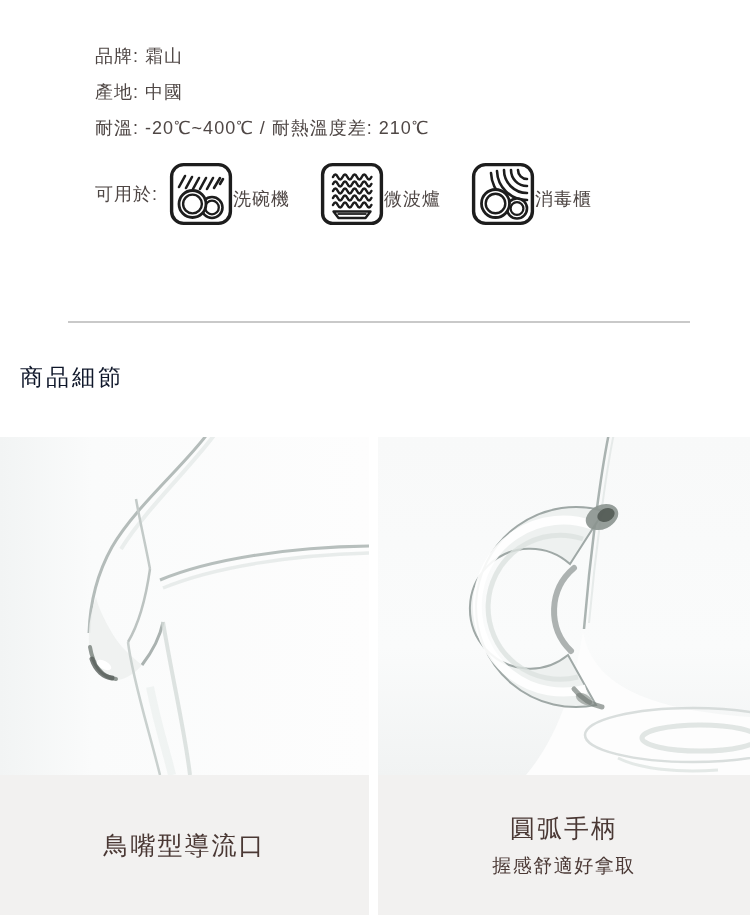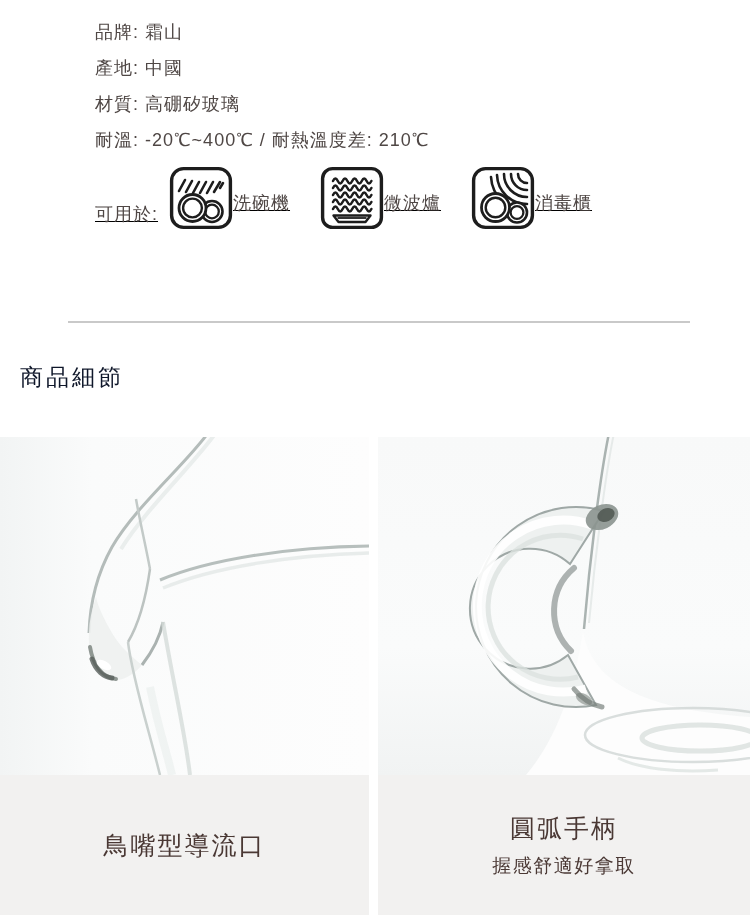--- a/index.html
+++ b/index.html
@@ -1,22 +1,22 @@
 <!DOCTYPE html>
 <html><head>
 <meta charset="utf-8">
 <style>
   html,body{margin:0;padding:0;}
   body{font-family:"Liberation Sans",sans-serif;background:#fff;}
   .page{position:relative;width:750px;height:919px;background:#fff;overflow:hidden;}
 
   
-  .specs{position:absolute;left:95px;top:14px;}
+  .specs{position:absolute;left:95px;top:38px;}
   .spec-row{font-size:18px;line-height:36px;color:#4f4745;letter-spacing:1px;white-space:nowrap;}
-  .usable-row{display:flex;align-items:flex-end;margin-top:8px;text-decoration:underline;}
+  .usable-row{display:flex;align-items:center;margin-top:16px;}
   .usable-label{font-size:18px;line-height:32px;color:#4f4745;letter-spacing:1px;flex:none;}
   .appliances{display:flex;gap:30px;margin-left:11px;}
   .appliance{margin:0;display:flex;align-items:center;}
   .iconbox{width:64px;height:64px;}
   .iconbox svg{width:100%;height:100%;display:block;}
   .appliance figcaption{margin-top:9px;font-size:18px;color:#4f4745;letter-spacing:1px;text-align:center;white-space:nowrap;}
 
   
   .divider{position:absolute;left:68px;top:321px;width:622px;height:0;border-top:2px solid #c9c9c9;}
   .section-title{position:absolute;top:362px;left:0;width:750px;margin:0;text-align:left;
@@ -34,21 +34,20 @@
   .cap-sub{font-size:19px;color:#4a3834;letter-spacing:1.5px;margin-top:8px;}
 </style>
 </head>
 <body>
 
 <div class="page">
 
   <section class="specs">
     <div class="spec-row">品牌: 霜山</div>
     <div class="spec-row">產地: 中國</div>
-    <div class="spec-row">材質: 高硼矽玻璃</div>
     <div class="spec-row">耐溫: -20℃~400℃ / 耐熱溫度差: 210℃</div>
 
     <div class="usable-row">
       <span class="usable-label">可用於:</span>
 
       <div class="appliances">
 
         <figure class="appliance">
           <div class="iconbox">
             <svg viewBox="0 0 64 64" fill="none">

